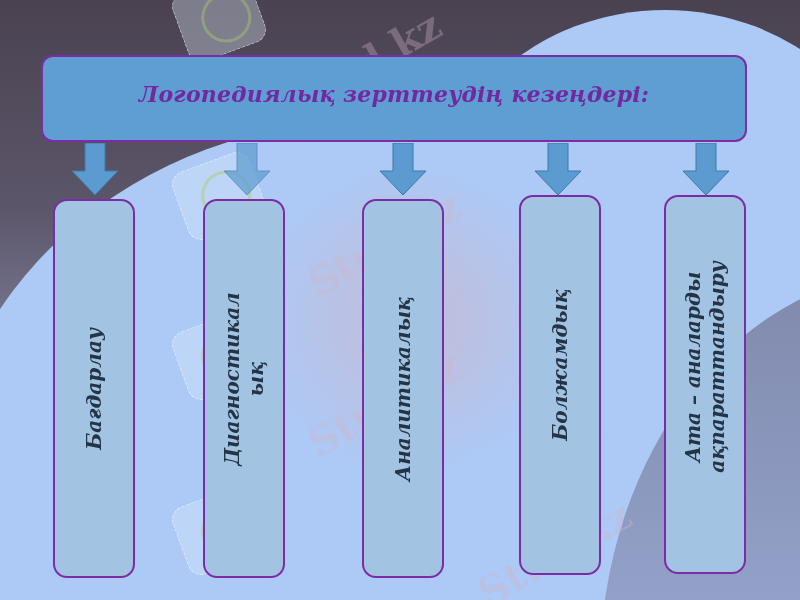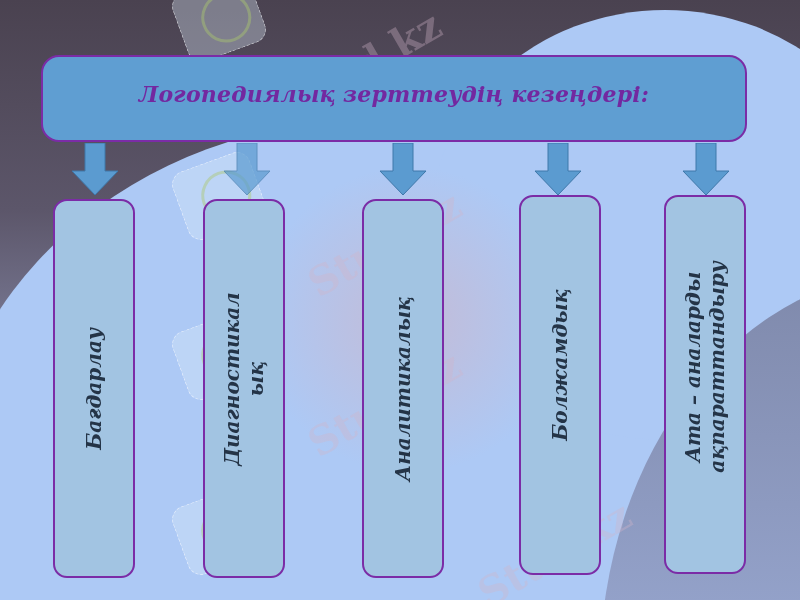--- a/index.html
+++ b/index.html
@@ -32,21 +32,21 @@
     .glow {
       position: absolute; left: 260px; top: 160px; width: 300px; height: 320px;
       border-radius: 50%;
       background: radial-gradient(circle, rgba(214,176,190,0.55) 0%, rgba(214,176,190,0) 70%);
     }
     .header-box {
       position: absolute;
       left: 41px; top: 55px; width: 706px; height: 87px;
       background: #5f9ed2;
       border: 2px solid #7b2ca6;
-      border-radius: 18px;
+      border-radius: 12px;
       display: flex; align-items: center; justify-content: center;
     }
     .header-title {
       color: #7328a0;
       font-weight: bold; font-style: italic;
       font-size: 22px;
       letter-spacing: 0.2px;
       margin-top: -10px;
     }
     .arrow {

